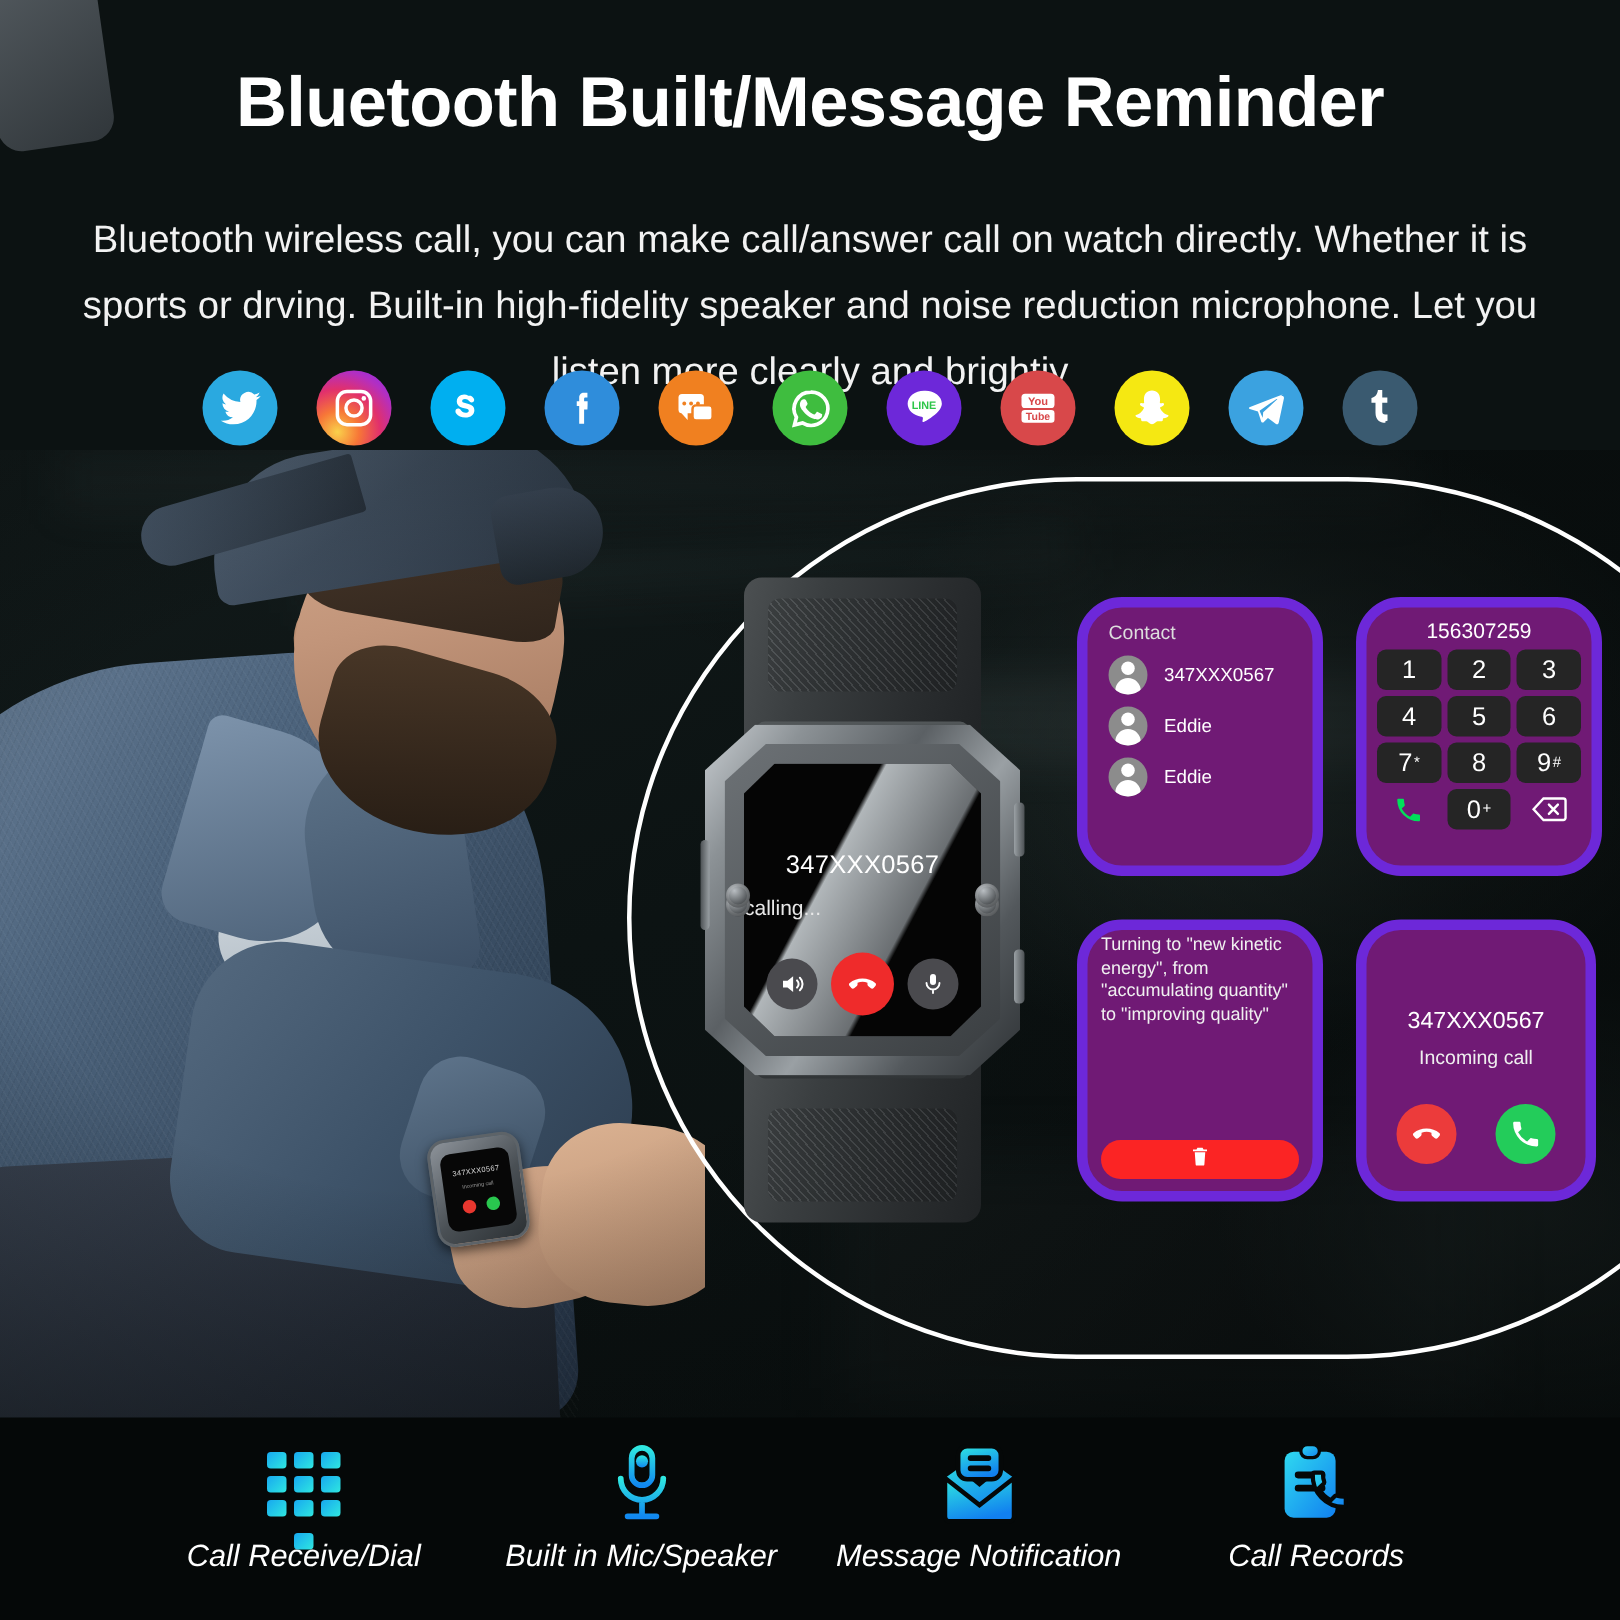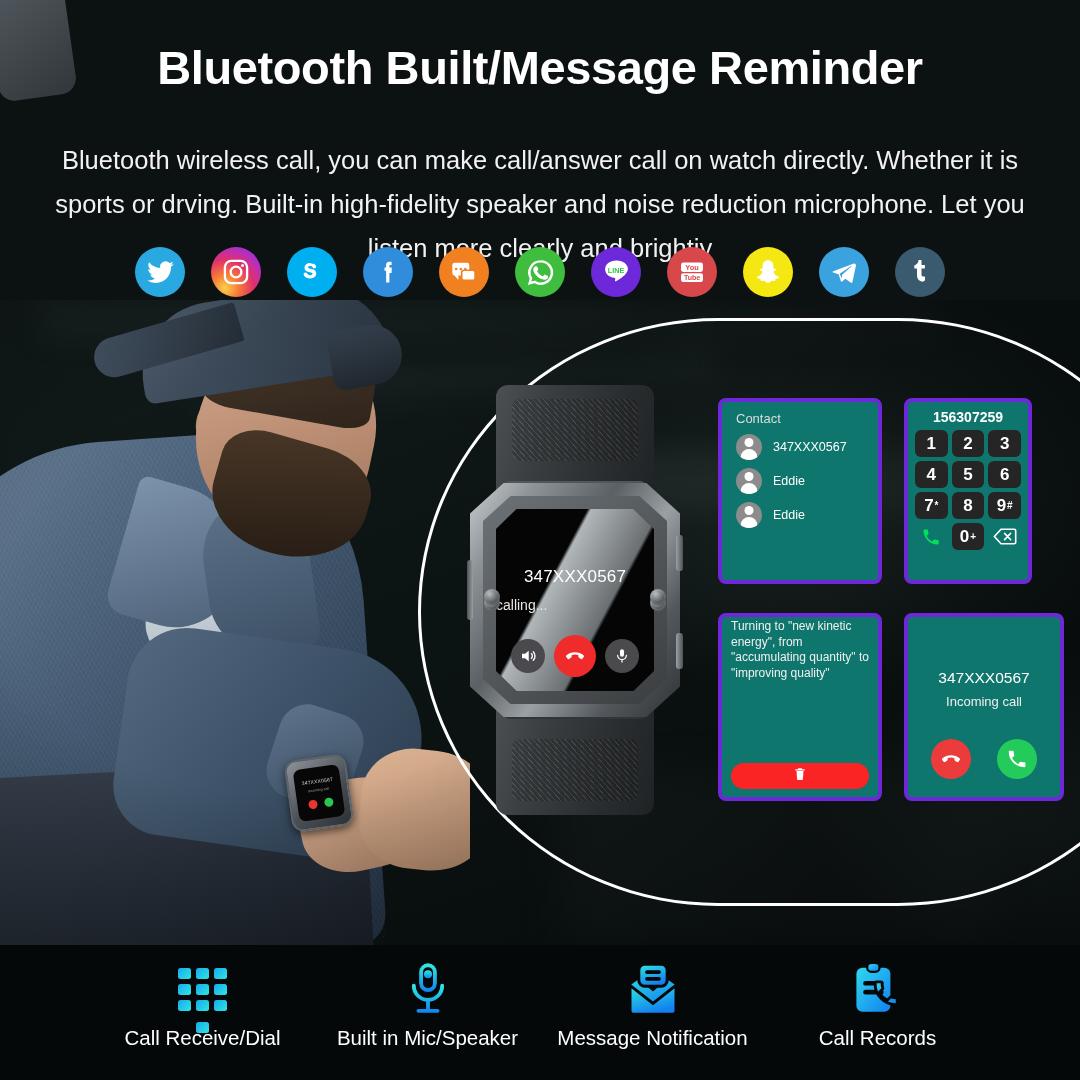--- a/index.html
+++ b/index.html
@@ -255,25 +255,25 @@
     background:linear-gradient(90deg,#9aa0a4,#4d5255);
   }
   .sb1{top:150px;} .sb2{top:248px;}
   .side-btn-l{
     position:absolute;left:-3px;top:175px;width:6px;height:60px;border-radius:3px;
     background:linear-gradient(270deg,#9aa0a4,#4d5255);
   }
 
   
   .card{
-    position:absolute;background:#0f766e;border:4px solid #6d28d9;border-radius:8px;
+    position:absolute;background:#701a75;border:7px solid #6d28d9;border-radius:30px;
     overflow:hidden;z-index:10;
   }
   .card-contact{left:718px;top:398px;width:164px;height:186px;}
-  .card-dialer{left:904px;top:398px;width:128px;height:186px;font-weight:bold;}
+  .card-dialer{left:904px;top:398px;width:164px;height:186px;}
   .card-msg{left:718px;top:613px;width:164px;height:188px;}
   .card-incall{left:904px;top:613px;width:160px;height:188px;}
 
   .contact-title{font-size:13px;color:#ddd;padding:9px 0 4px 14px;}
   .contact-row{display:flex;align-items:center;gap:11px;padding:4px 0 4px 14px;}
   .avatar{
     width:26px;height:26px;border-radius:50%;background:#8c8c8c;
     position:relative;flex:0 0 auto;overflow:hidden;
   }
   .avatar::before{content:"";position:absolute;left:50%;top:4px;width:9px;height:9px;
@@ -314,20 +314,21 @@
 
   
   .features{
     position:absolute;left:0;bottom:0;width:1080px;height:135px;
     background:#050808;z-index:14;
     display:flex;align-items:flex-start;justify-content:center;
   }
   .feature{
     width:225px;display:flex;flex-direction:column;align-items:center;
     padding-top:13px;
+    font-style:italic;
   }
   .feat-icon{height:62px;display:flex;align-items:center;justify-content:center;}
   .feat-label{font-size:20.5px;color:#fff;margin-top:6px;white-space:nowrap;}
   .kpad{display:grid;grid-template-columns:repeat(3,13px);gap:5px;position:relative;}
   .kp{width:13px;height:11px;border-radius:2.5px;background:linear-gradient(135deg,#17a8f0,#2fe7e0);}
   .kp-extra{position:absolute;left:18px;top:54px;width:13px;height:11px;border-radius:2.5px;
             background:linear-gradient(135deg,#17a8f0,#2fe7e0);}
 </style>
 </head>
 <body>

